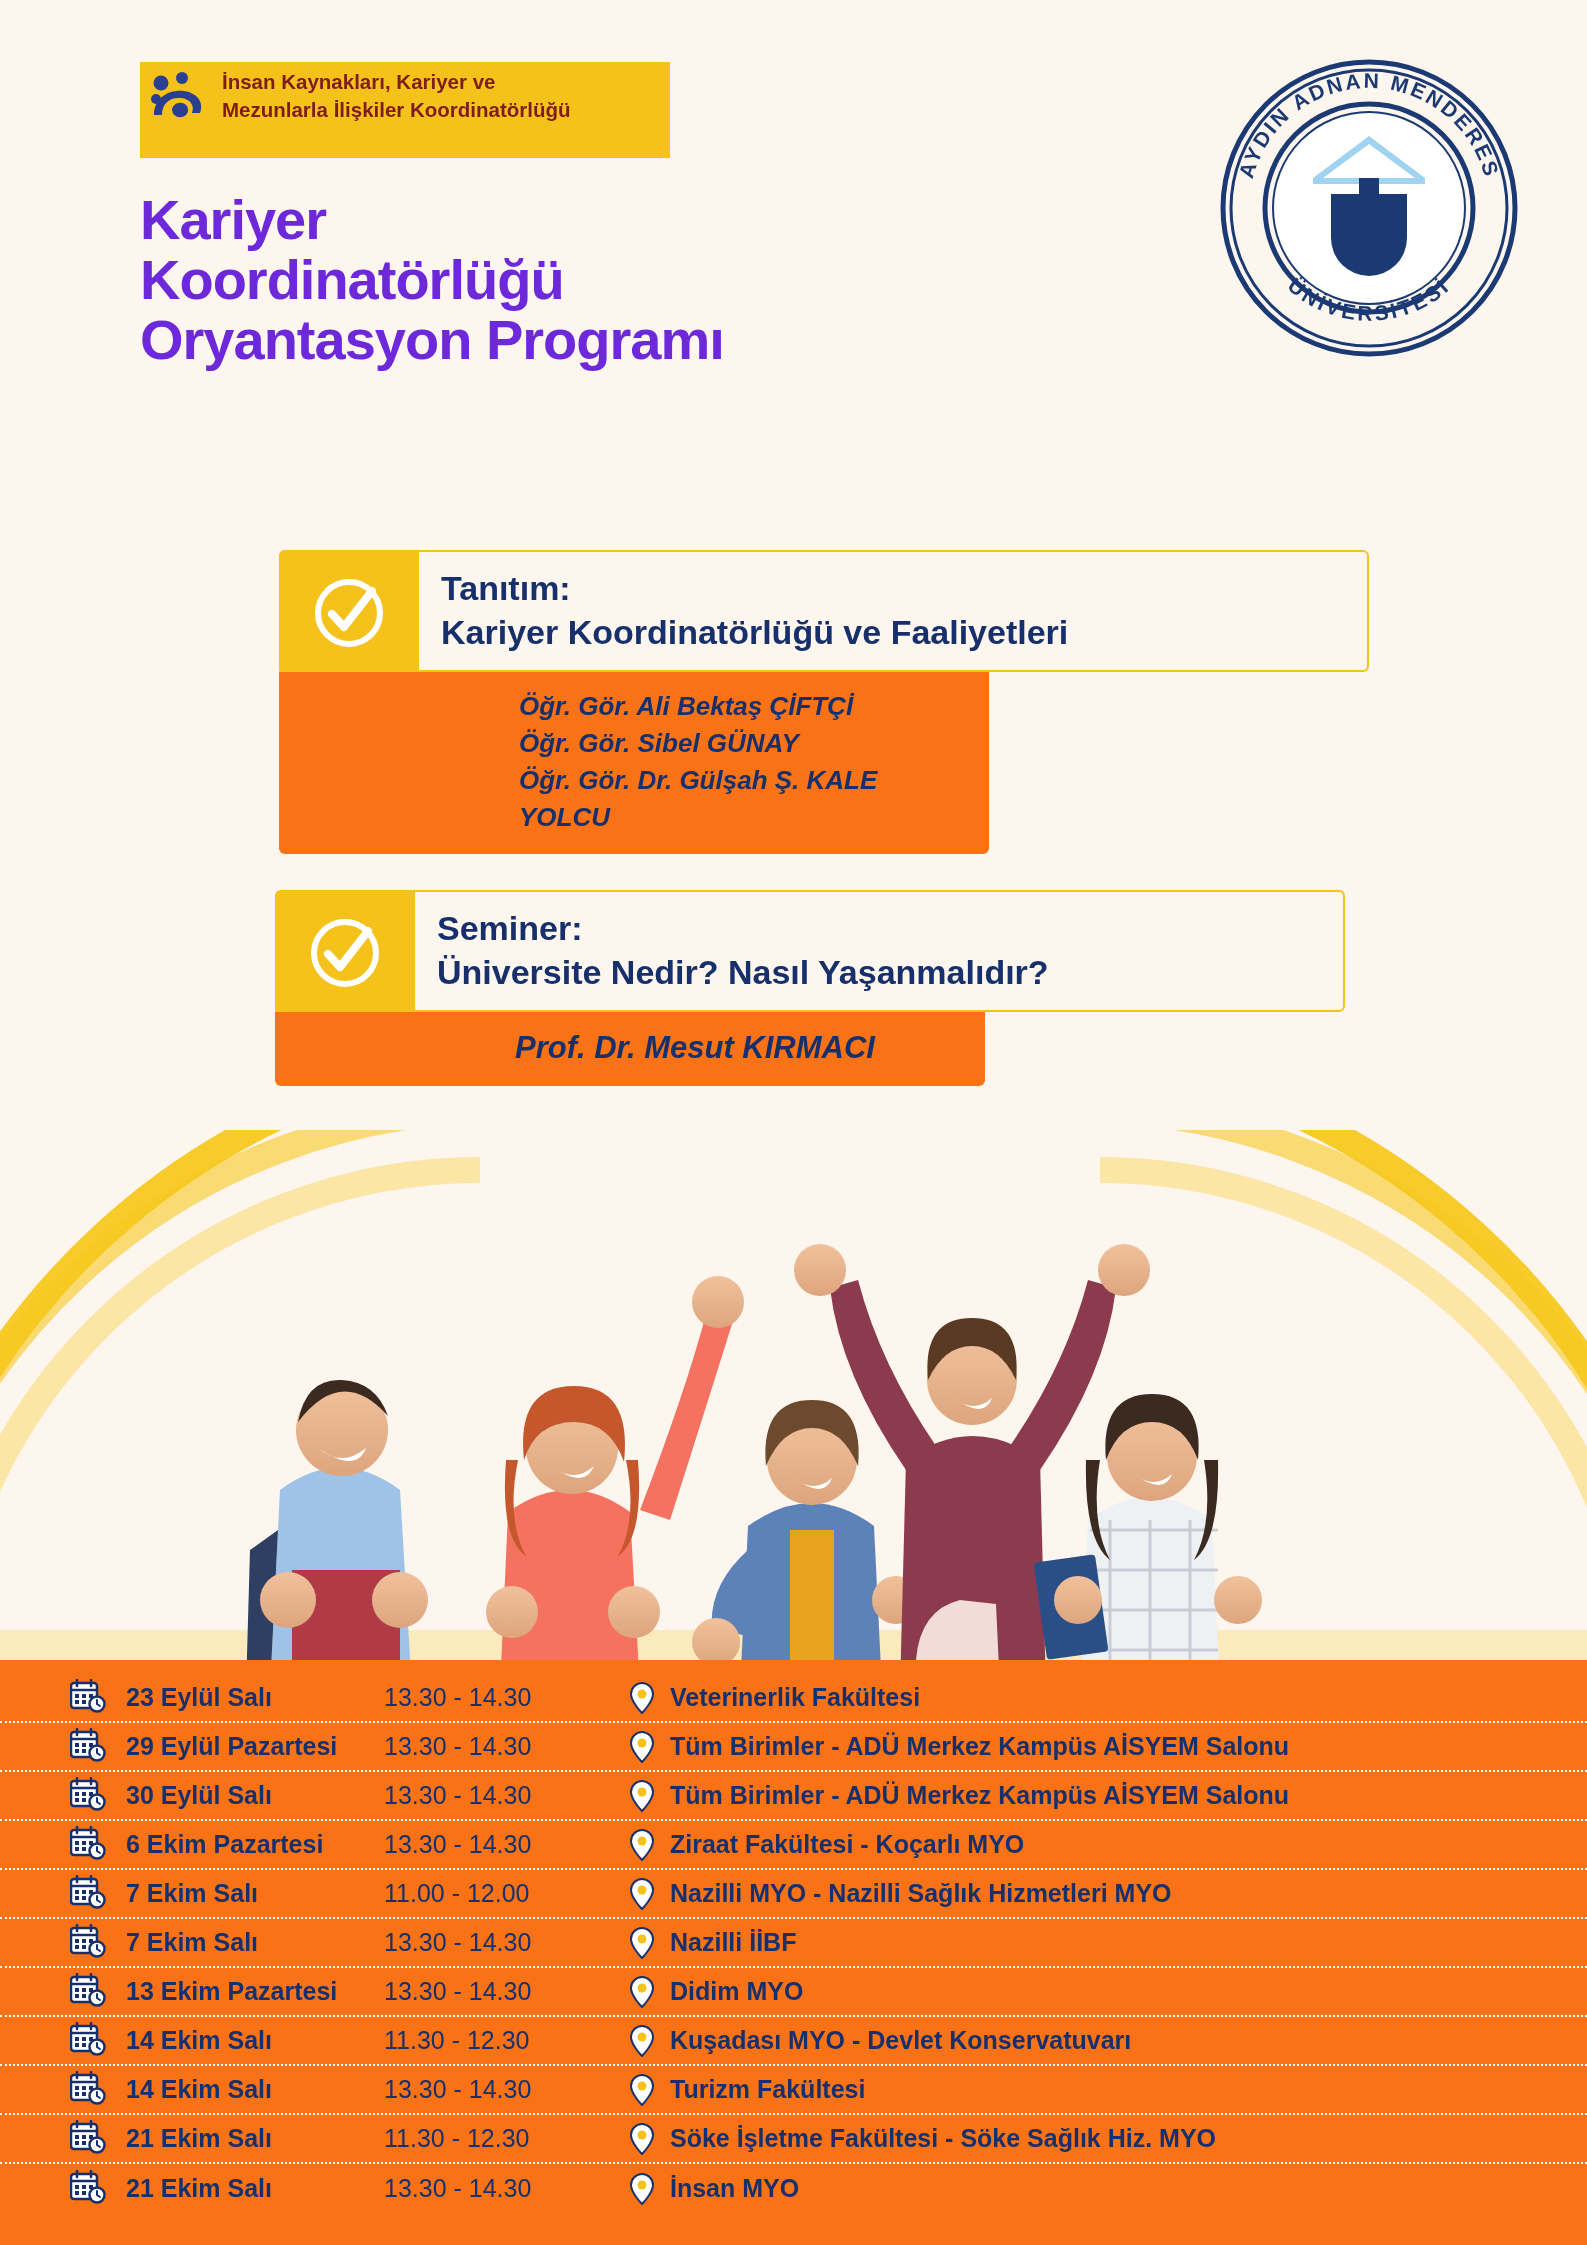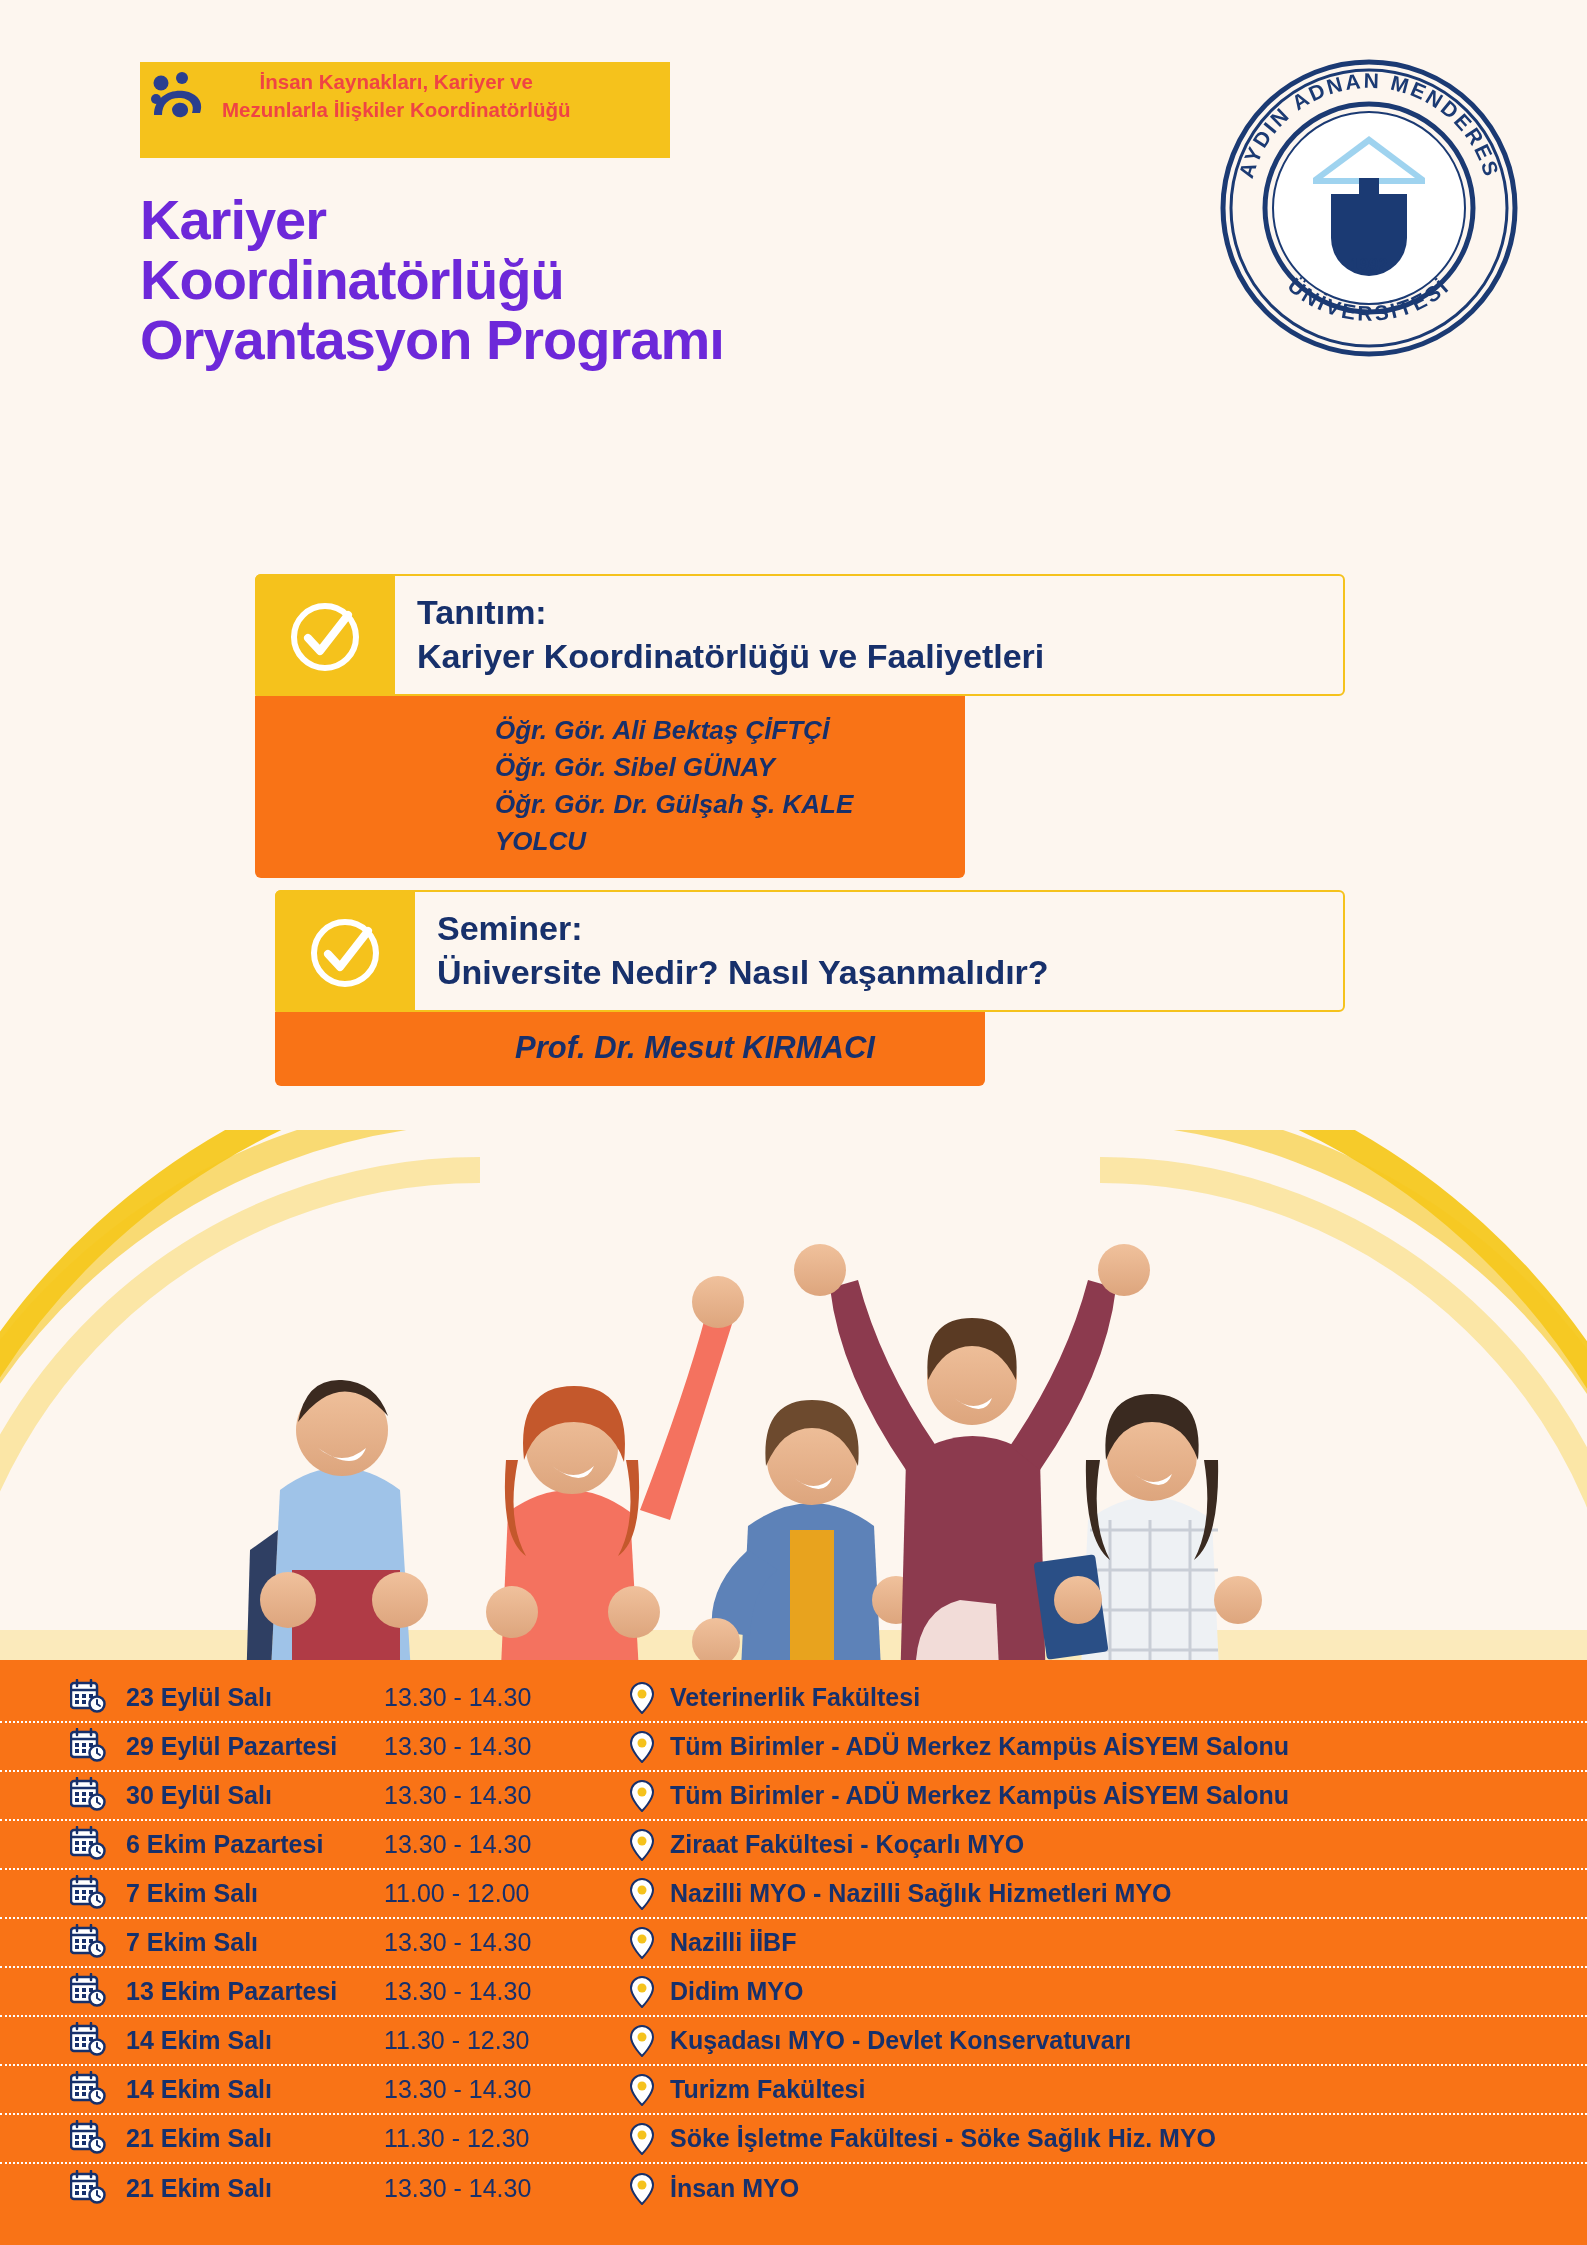--- a/index.html
+++ b/index.html
@@ -47,26 +47,25 @@
   
   .hr-logo {
     position: absolute;
     left: 148px; top: 68px;
     display: flex;
     align-items: center;
     gap: 12px;
   }
   .hr-logo-mark { width: 62px; height: 54px; position: relative; }
   .hr-logo-text {
-    color: #ef4444;
+    color: #7f1d1d;
     font-size: 20.5px;
     line-height: 1.35;
     font-weight: 600;
     white-space: pre-line;
-    text-align: center;
   }
 
   
   .seal {
     position: absolute;
     right: 68px; top: 58px;
     width: 300px; height: 300px;
   }
 
   
@@ -80,21 +79,21 @@
     letter-spacing: -1px;
     white-space: pre-line;
   }
 
   
   .session {
     position: absolute;
     left: 255px;
     width: 1090px;
   }
-  .session-1 { top: 574px; }
+  .session-1 { top: 550px; margin-left: 24px; }
   .session-2 { top: 890px; padding-left: 20px; }
 
   .session-head {
     position: relative;
     height: 122px;
     border: 2px solid #f5c21c;
     border-radius: 6px;
     background: #fdf6ef;
     display: flex;
     align-items: center;

